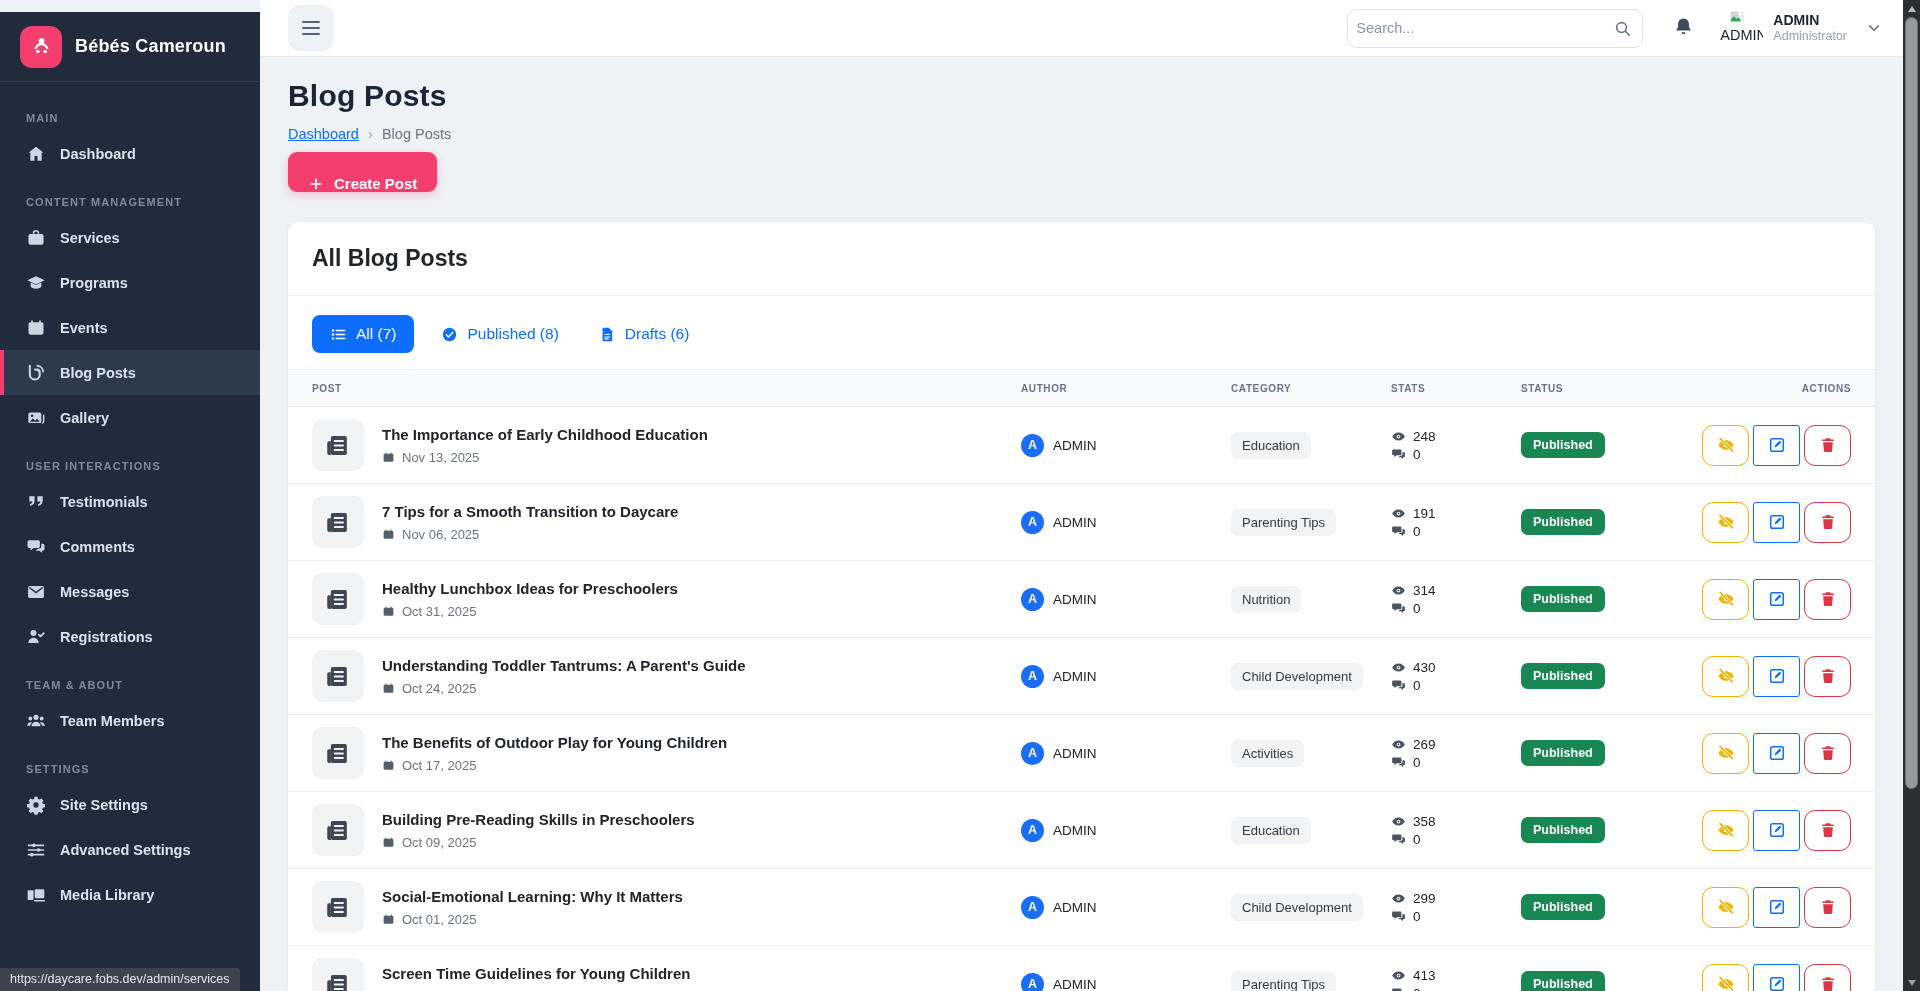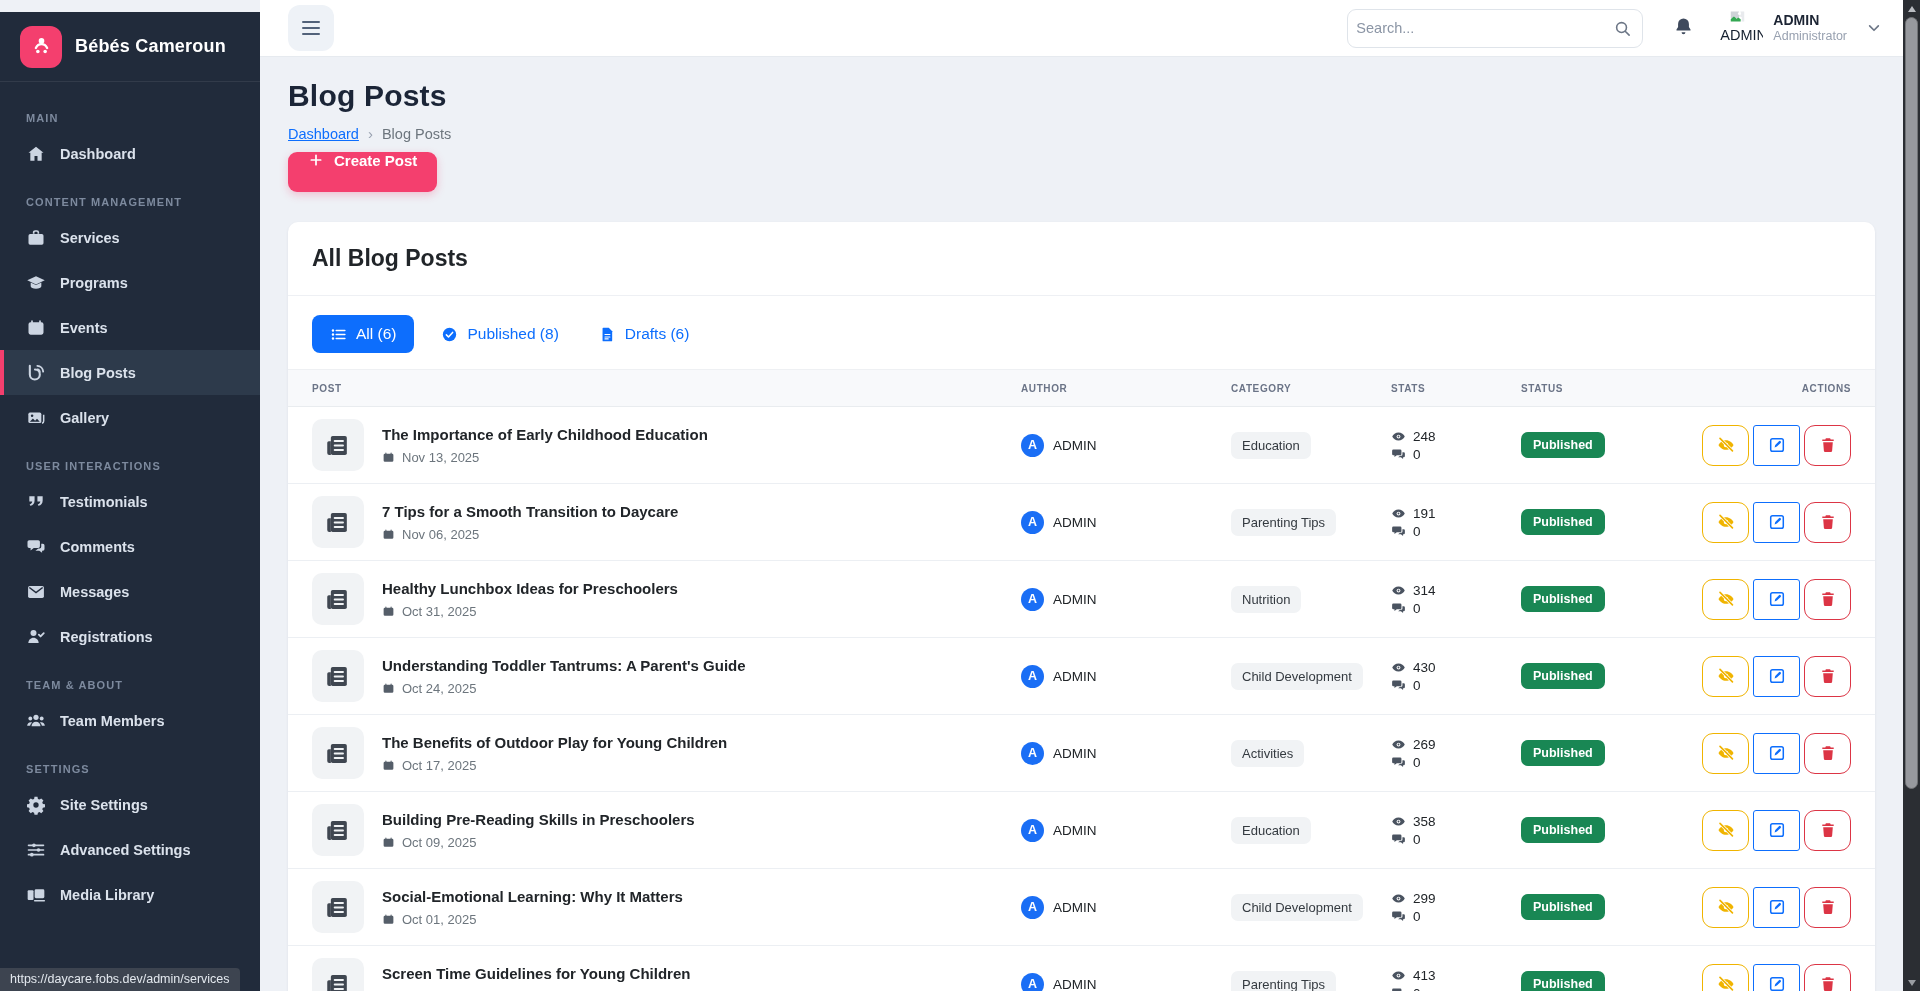--- a/index.html
+++ b/index.html
@@ -44,21 +44,21 @@
   .chev{margin-left:8px;display:flex}
   .chev svg{width:18px;height:18px;color:#6c7686}
 
   
   .main{position:absolute;left:260px;top:57px;right:17px;bottom:0;overflow:hidden;padding:20px 28px}
   .page-title{font-size:30px;font-weight:800;color:#1b2537;margin:2px 0 12px;letter-spacing:.2px}
   .breadcrumb{display:flex;align-items:center;gap:9px;font-size:14.5px;margin-bottom:10px}
   .bc-link{color:var(--blue);text-decoration:underline;cursor:pointer}
   .bc-sep{color:#98a1b0;font-size:15px}
   .bc-current{color:#6c757d}
-  .create-btn{display:inline-flex;align-items:flex-start;gap:10px;height:40px;padding:0 20px;border:none;border-radius:9px;background:var(--pink);color:#fff;font-size:15px;font-weight:600;font-family:inherit;cursor:pointer;box-shadow:0 3px 8px rgba(244,63,110,.28);margin-bottom:30px}
+  .create-btn{display:inline-flex;align-items:flex-end;gap:10px;height:40px;padding:0 20px;border:none;border-radius:9px;background:var(--pink);color:#fff;font-size:15px;font-weight:600;font-family:inherit;cursor:pointer;box-shadow:0 3px 8px rgba(244,63,110,.28);margin-bottom:30px}
   .create-btn svg{width:16px;height:16px}
 
   .card{background:#fff;border-radius:10px;box-shadow:0 1px 3px rgba(20,30,50,.07)}
   .card-header{padding:23px 24px;border-bottom:1px solid #eef0f4}
   .card-title{font-size:23px;font-weight:700;color:#212529}
   .tabs{display:flex;align-items:center;gap:14px;padding:19px 24px 16px}
   .tab{display:inline-flex;align-items:center;gap:9px;border:none;background:transparent;color:var(--blue);font-size:15.5px;font-weight:500;font-family:inherit;padding:9px 13px;border-radius:8px;cursor:pointer}
   .tab svg{width:17px;height:17px;flex:none}
   .tab.active{background:var(--blue);color:#fff;padding:10px 18px}
 
@@ -295,21 +295,21 @@
         <span class="card-title">All Blog Posts</span>
       </div>
       <div class="tabs">
           <button class="tab active">
             <svg viewBox="0 0 24 24">
               <circle cx="4.2" cy="6.4" r="1.7"></circle>
               <circle cx="4.2" cy="12" r="1.7"></circle>
               <circle cx="4.2" cy="17.6" r="1.7"></circle>
               <path d="M8.8 6.4H21M8.8 12H21M8.8 17.6H21" fill="none" stroke="currentColor" stroke-width="2.2" stroke-linecap="round"></path>
             </svg>
-            <span>All (6)</span>
+            <span>All (7)</span>
           </button>
           <button class="tab">
             <svg viewBox="0 0 24 24">
               <circle cx="12" cy="12" r="9.4"></circle>
               <path d="M7.6 12.5l3 3 5.8-6.4" fill="none" stroke="#fff" stroke-width="2.2" stroke-linecap="round" stroke-linejoin="round"></path>
             </svg>
             <span>Published (8)</span>
           </button>
           <button class="tab">
             <svg viewBox="0 0 24 24">

